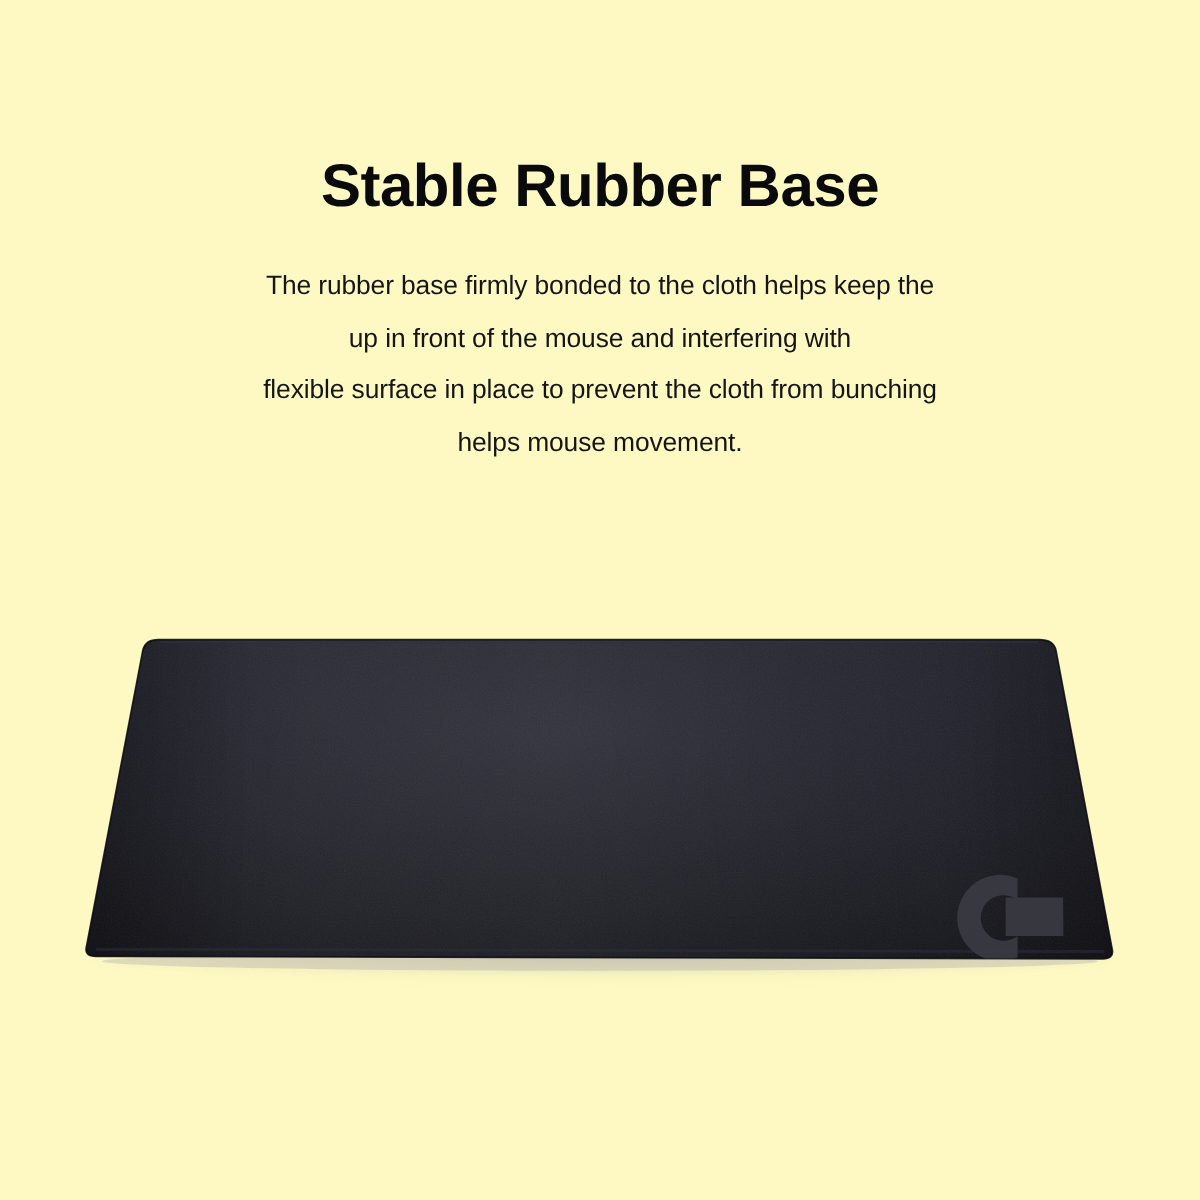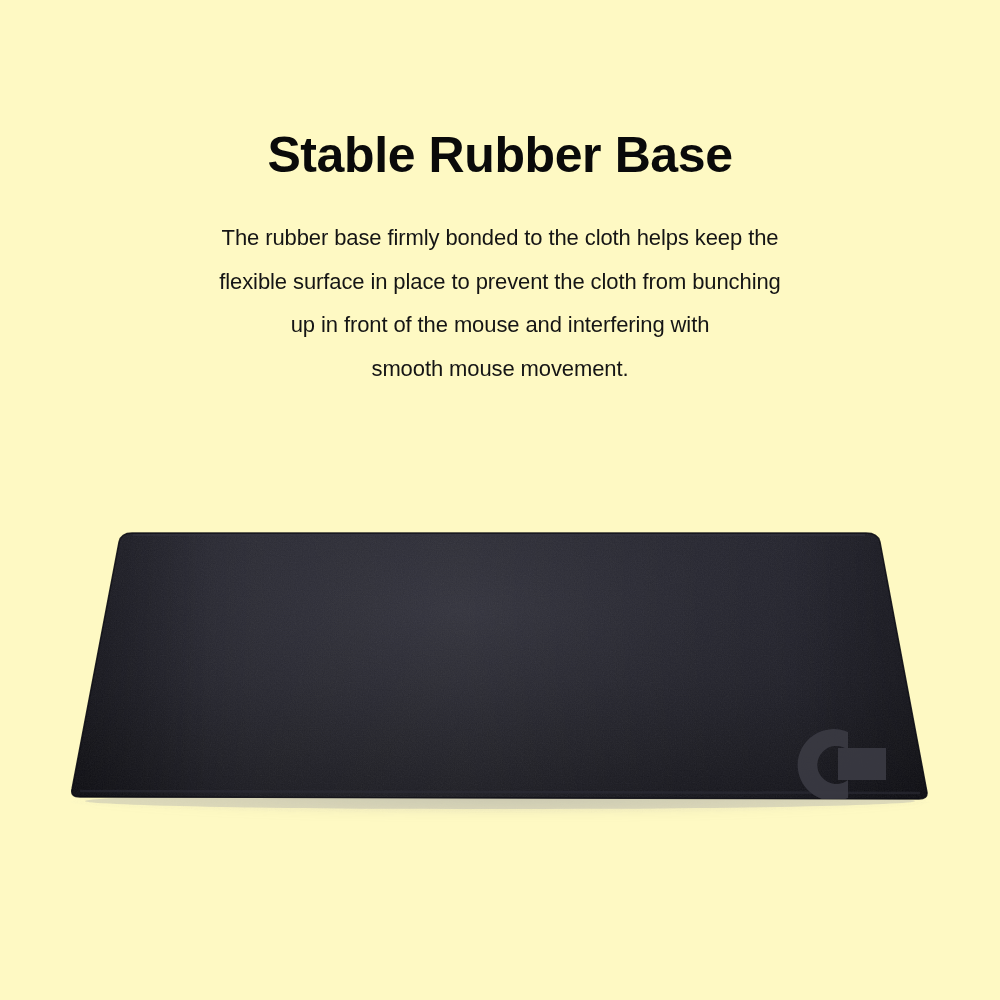--- a/index.html
+++ b/index.html
@@ -103,23 +103,23 @@
 <body style="background: rgb(225, 225, 225);">
 
 <div id="page" style="background: #fef9c3;">
 
   <div class="text-block">
 
     <h1 class="headline">Stable Rubber Base</h1>
 
     <div class="body-copy">
       <span class="line">The rubber base firmly bonded to the cloth helps keep the</span>
+      <span class="line">up in front of the mouse and interfering with</span>
       <span class="line">flexible surface in place to prevent the cloth from bunching</span>
-      <span class="line">up in front of the mouse and interfering with</span>
-      <span class="line">smooth mouse movement.</span>
+      <span class="line">helps mouse movement.</span>
     </div>
 
   </div>
 
   <div class="product-stage">
 
     <div class="pad-shadow"></div>
 
     <div class="mousepad">
       <svg viewBox="0 0 1000 400" xmlns="http://www.w3.org/2000/svg">

